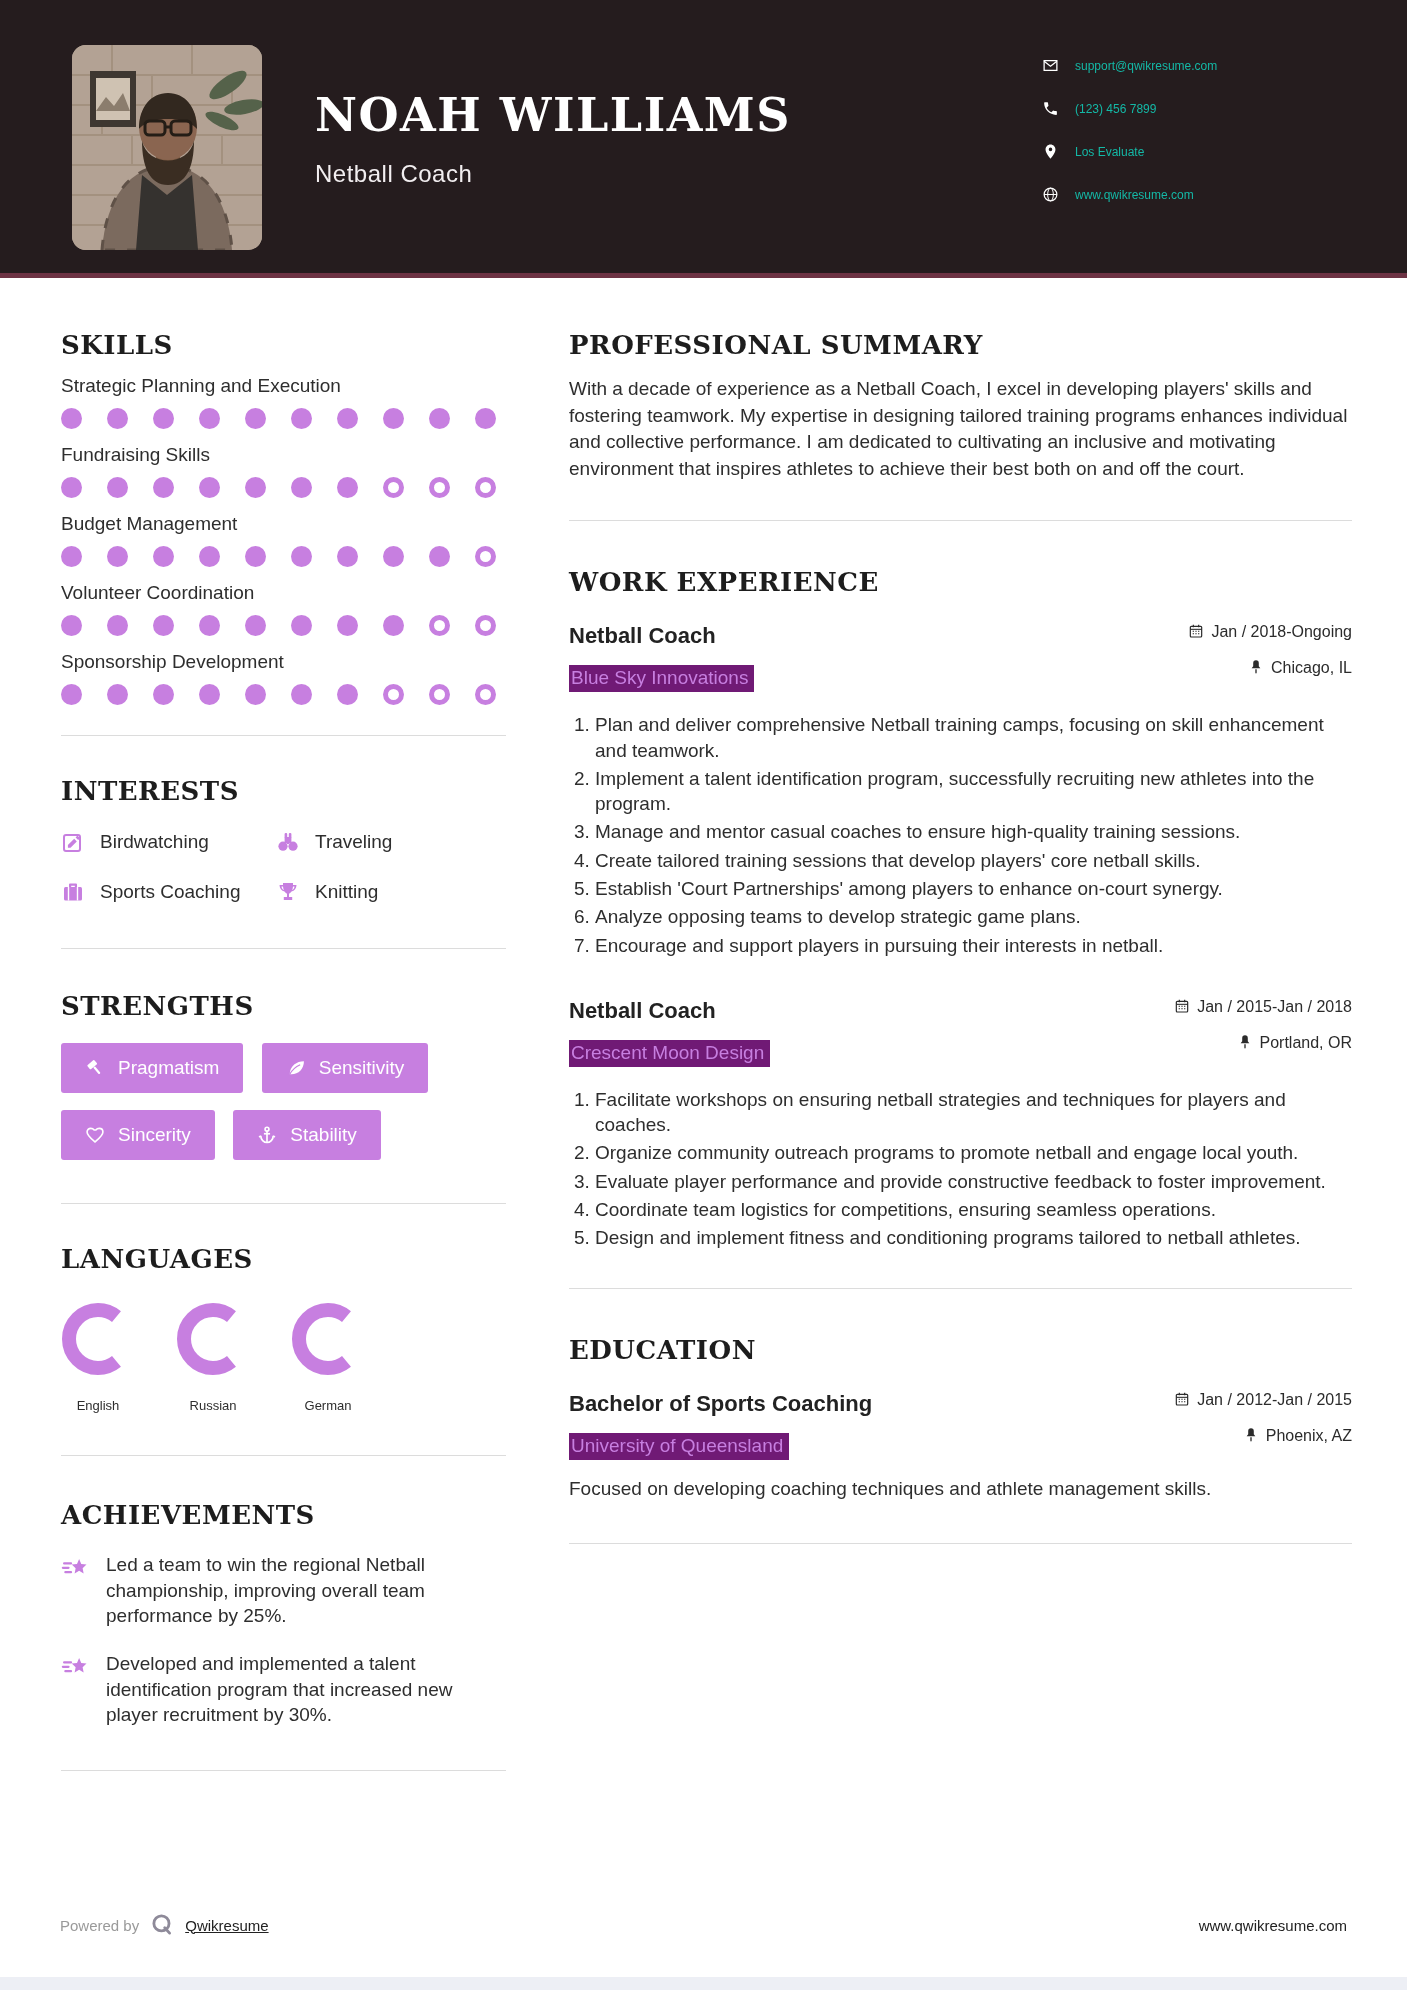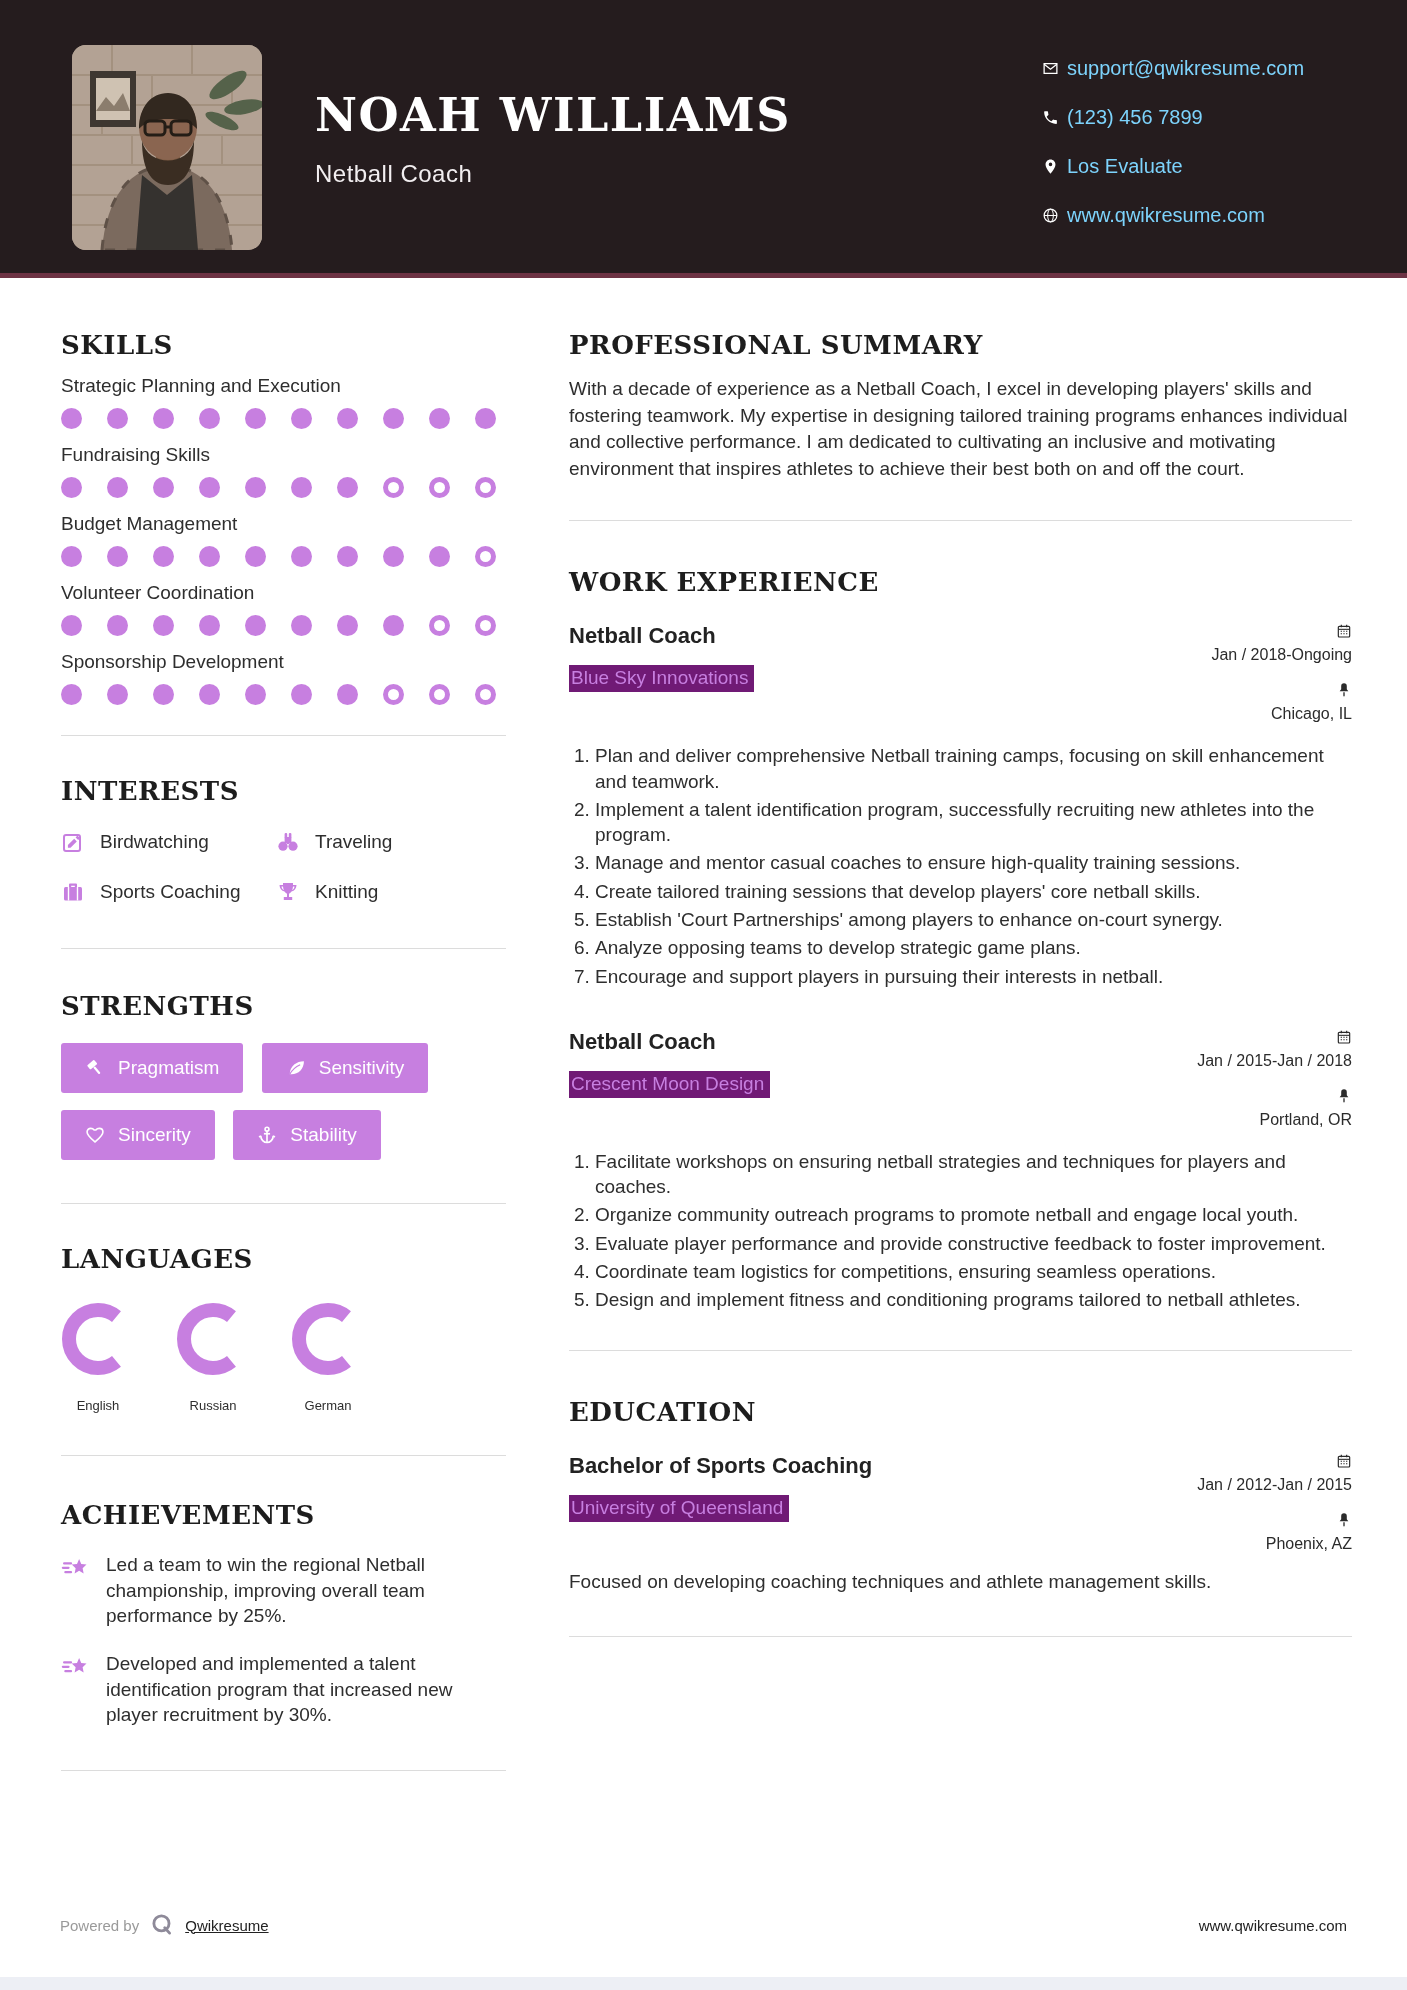--- a/index.html
+++ b/index.html
@@ -8,21 +8,21 @@
   .page{ width:1407px; height:1990px; margin:0 auto; background:#fff; position:relative;
           font-family:"Liberation Sans","DejaVu Sans",sans-serif; color:var(--body); overflow:hidden; }
 
   
   .header{ height:278px; background:#251c1e; border-bottom:5px solid #6d3344; position:relative; }
   .photo{ position:absolute; left:72px; top:45px; width:190px; height:205px; border-radius:14px; overflow:hidden; background:#b9a99b; }
   .idblock{ position:absolute; left:315px; top:88px; }
   .name{ font-family:"DejaVu Serif","Liberation Serif",serif; font-weight:700; font-size:46px; letter-spacing:1.5px; color:#fff; }
   .role{ font-size:24px; color:#f2eef0; margin-top:18px; letter-spacing:.5px; }
   .contacts{ position:absolute; left:1042px; top:57px; display:flex; flex-direction:column; gap:26px; }
-  .contact-row{ display:flex; align-items:center; gap:8px; color:#7dd3fc; font-size:20px; }
+  .contact-row{ display:flex; align-items:center; gap:16px; color:#14b8a6; font-size:12px; }
   .contact-row .cicon{ width:17px; height:17px; color:#fff; flex:0 0 auto; }
 
   
   .main{ display:flex; gap:63px; padding:52px 55px 0 61px; }
   .col-left{ width:445px; flex:0 0 auto; }
   .col-right{ flex:1; }
   h2.sec{ font-family:"DejaVu Serif","Liberation Serif",serif; font-weight:700; font-size:26px; letter-spacing:.5px; color:var(--ink); }
   .divider{ border:none; border-top:1px solid var(--line); height:0; }
 
   
@@ -57,21 +57,21 @@
   .ach-item .picon{ width:30px; height:30px; color:var(--accent); flex:0 0 auto; margin-top:2px; }
 
   
   .summary p{ font-size:19px; line-height:1.4; margin-top:16px; }
   .work{ margin-top:46px; }
   .job{ margin-top:26px; }
   .job-head{ display:flex; justify-content:space-between; align-items:flex-start; }
   .job-title{ font-size:22px; font-weight:600; color:#222; }
   .company{ display:inline-block; font-size:19px; color:var(--accent); background:#701a75; padding:2px 6px 3px 2px; margin-top:16px; }
   .meta{ text-align:right; display:flex; flex-direction:column; gap:18px; }
-  .meta-row{ display:flex; justify-content:flex-end; align-items:flex-end; gap:7px; font-size:16px; color:#2b2b2b;flex-direction:column; }
+  .meta-row{ display:flex; justify-content:flex-end; align-items:flex-start; gap:7px; font-size:16px; color:#2b2b2b; }
   .meta-row .micon{ width:16px; height:16px; color:#2b2b2b; }
   ol.bullets{ margin-top:20px; padding-left:26px; font-size:19px; line-height:1.33; }
   ol.bullets li{ margin-bottom:3px; }
   .edu{ margin-top:46px; }
   .edu-desc{ font-size:19px; line-height:1.4; margin-top:16px; }
   .div-r1{ margin-top:38px; } .div-l{ margin-top:36px; }
 
   
   .footer{ position:absolute; left:0; right:0; bottom:52px; padding:0 60px; display:flex; justify-content:space-between; align-items:center; }
   .powered{ display:flex; align-items:center; gap:10px; font-size:15px; color:#9a9a9a; }

